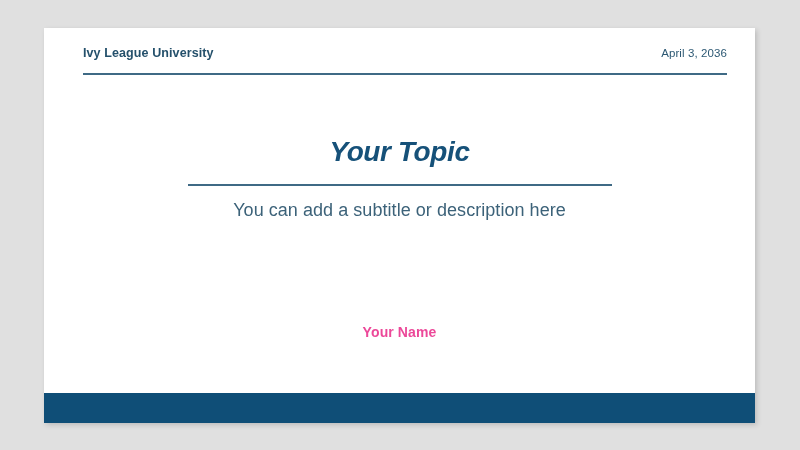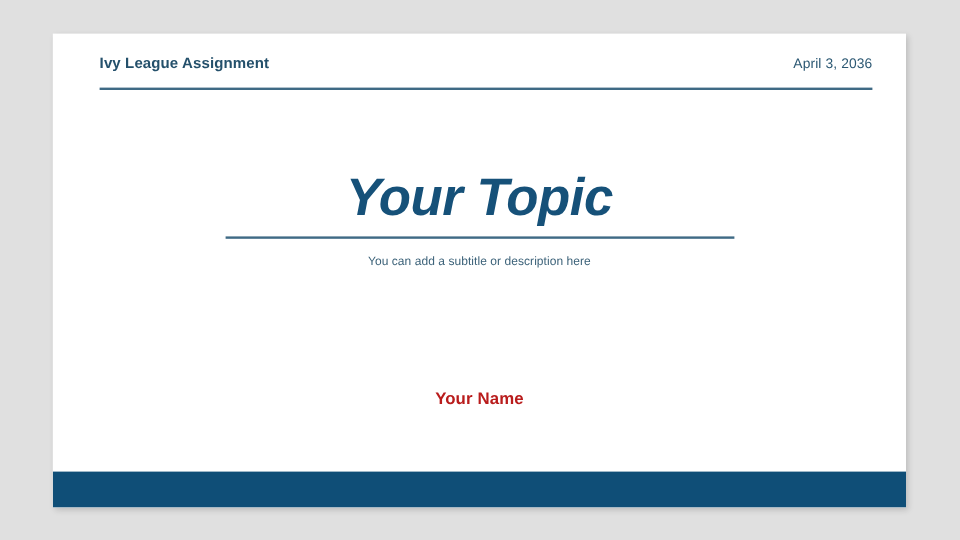--- a/index.html
+++ b/index.html
@@ -69,53 +69,52 @@
 
   
   .title-block {
     position: absolute;
     left: 0;
     top: 100px;
     width: 100%;
     text-align: center;
   }
   .title-line {
-    font-size: 44px;
+    font-size: 28px;
     font-weight: bold;
     font-style: italic;
     color: #165179;
     line-height: 47px;
     letter-spacing: -0.4px;
     white-space: nowrap;
-    margin-top: 13px;
   }
   .title-rule {
     width: 424px;
     height: 2px;
     background: #3f6a85;
     margin: 9px auto 0 auto;
   }
   .subtitle {
     margin-top: 14px;
-    font-size: 10px;
+    font-size: 18px;
     font-weight: normal;
     color: #3c6279;
     letter-spacing: 0.05px;
   }
 
   
   .author {
     position: absolute;
     left: 0;
     top: 296px;
     width: 100%;
     text-align: center;
     font-size: 14px;
     font-weight: bold;
-    color: #b91c1c;
+    color: #ec4899;
     letter-spacing: 0.1px;
   }
 
   
   .footer-band {
     position: absolute;
     left: 0;
     bottom: 0;
     width: 100%;
     height: 30px;
@@ -124,21 +123,21 @@
 </style>
 </head>
 <body>
 
 <div class="stage">
 
   <div class="slide">
 
     <div class="header">
       <div class="header-row">
-        <div class="org-name">Ivy League Assignment</div>
+        <div class="org-name">Ivy League University</div>
         <div class="slide-date">April 3, 2036</div>
       </div>
       <div class="header-rule"></div>
     </div>
 
     <div class="title-block">
       <div class="title-line">Your Topic</div>
       <div class="title-rule"></div>
       <div class="subtitle">You can add a subtitle or description here</div>
     </div>

